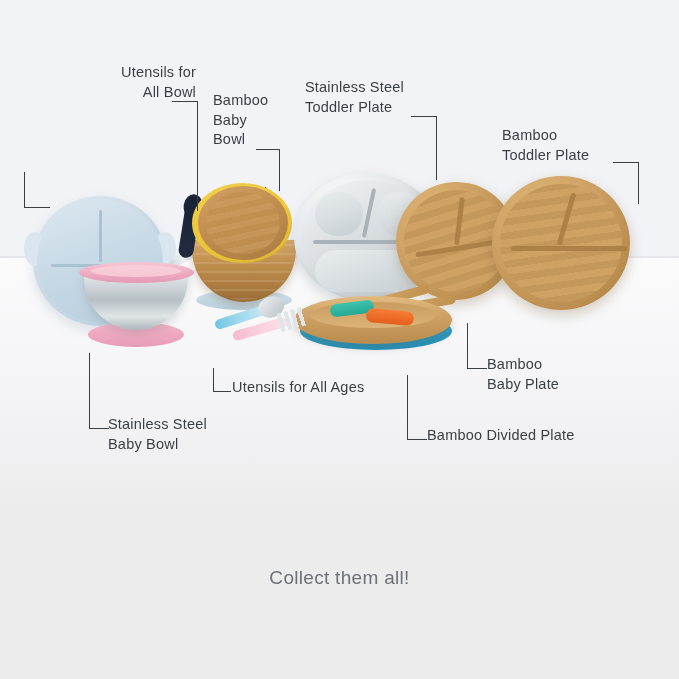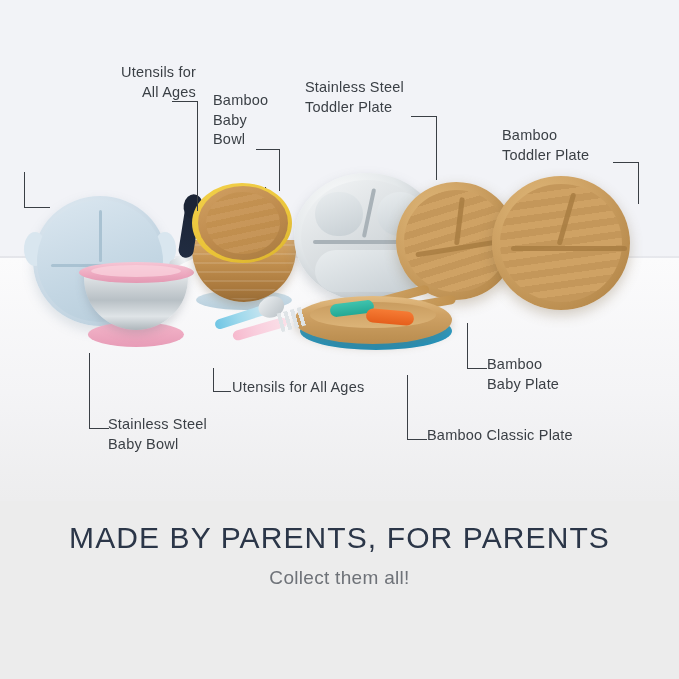--- a/index.html
+++ b/index.html
@@ -229,21 +229,21 @@
         <b></b>
       </div>
   </div>
 
   <div class="leader" style="left:24px;top:172px;width:26px;height:36px;">
     <i class="lv" style="left:0;top:0;height:36px;"></i>
     <i class="lh" style="left:0;top:34.7px;width:26px;"></i>
   </div>
 
   <div class="label" style="left:98px;top:63px;text-align:right;width:98px;">Utensils for
-All Ages</div>
+All Bowl</div>
   <div class="leader" style="left:172px;top:101px;width:26px;height:110px;">
     <i class="lh" style="left:0;top:0;width:26px;"></i>
     <i class="lv" style="left:24.7px;top:0;height:110px;"></i>
   </div>
 
   <div class="label" style="left:213px;top:91px;">Bamboo
 Baby
 Bowl</div>
   <div class="leader" style="left:256px;top:149px;width:24px;height:42px;">
     <i class="lh" style="left:0;top:0;width:24px;"></i>
@@ -277,22 +277,21 @@
     <i class="lh" style="left:0;top:22.7px;width:18px;"></i>
   </div>
 
   <div class="label" style="left:487px;top:355px;">Bamboo
 Baby Plate</div>
   <div class="leader" style="left:467px;top:323px;width:20px;height:46px;">
     <i class="lv" style="left:0;top:0;height:46px;"></i>
     <i class="lh" style="left:0;top:44.7px;width:20px;"></i>
   </div>
 
-  <div class="label" style="left:427px;top:426px;">Bamboo Classic Plate</div>
+  <div class="label" style="left:427px;top:426px;">Bamboo Divided Plate</div>
   <div class="leader" style="left:407px;top:375px;width:20px;height:65px;">
     <i class="lv" style="left:0;top:0;height:65px;"></i>
     <i class="lh" style="left:0;top:63.7px;width:20px;"></i>
   </div>
 
-  <div class="headline">MADE BY PARENTS, FOR PARENTS</div>
   <div class="subline">Collect them all!</div>
 
 </div>
 
 </body></html>

